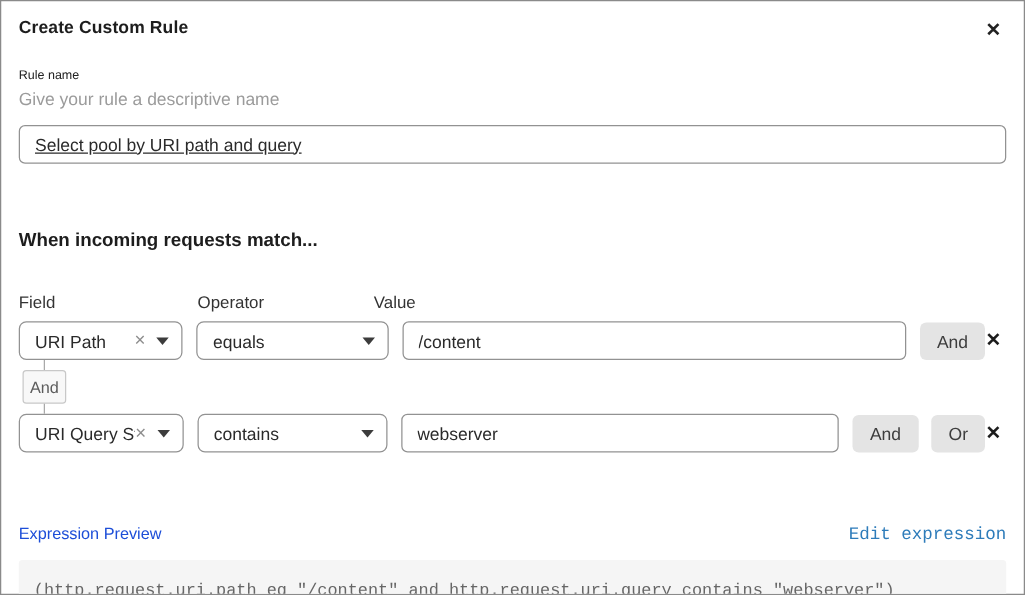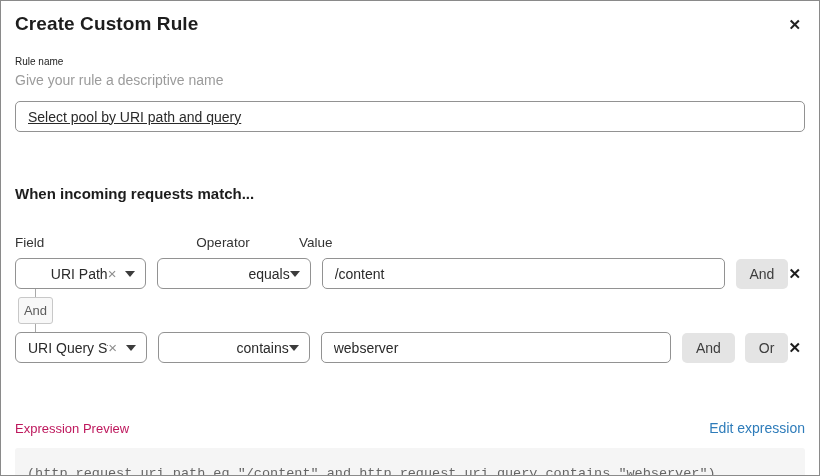--- a/index.html
+++ b/index.html
@@ -12,21 +12,21 @@
   .dialog {
     position: relative;
     width: 820px; height: 476px;
     background: #fff;
     border: 1px solid #8a8a8a;
     padding: 12px 14px 14px 14px;
     overflow: hidden;
   }
   
   .header { display: flex; justify-content: space-between; align-items: flex-start; }
-  .title { font-size: 19px; font-weight: 700; color: #1d1d1d; letter-spacing: .1px; }
+  .title { font-size: 14px; font-weight: 700; color: #1d1d1d; letter-spacing: .1px; }
   .close-btn {
     background: none; border: none; cursor: pointer;
     font-size: 15px; font-weight: 900; color: #222;
     line-height: 1; padding: 2px 4px; margin-top: 2px;
   }
   
   .rule-name-label { margin-top: 21px; font-size: 10px; color: #222; }
   .rule-name-help  { margin-top: 5px; font-size: 14px; color: #9b9b9b; }
   .text-input {
     display: block; width: 100%; height: 31px;
@@ -34,26 +34,26 @@
     padding: 0 12px; font-size: 14px; color: #2a2a2a;
     font-family: "Liberation Sans", sans-serif;
     background: #fff; outline: none;
   }
   .rule-name-input { margin-top: 13px; text-decoration: underline; }
   
   .match-heading { margin-top: 53px; font-size: 15px; font-weight: 700; color: #1d1d1d; }
   .col-labels { display: flex; margin-top: 33px; font-size: 13.5px; color: #333; }
   .col-labels .c1 { width: 132px; }
   .col-labels .gap { width: 11px; }
-  .col-labels .c2 { width: 130px; text-align: center; }
+  .col-labels .c2 { width: 130px; }
   .cond-row { display: flex; align-items: center; margin-top: 8px; }
   .select-box {
     height: 31px; border: 1px solid #929292; border-radius: 6px;
     display: flex; align-items: center; padding: 0 10px 0 12px;
-    font-size: 14px; color: #2a2a2a; background: #fff; cursor: pointer; text-align: right;
+    font-size: 14px; color: #2a2a2a; background: #fff; cursor: pointer;
   }
   .select-box .sel-text { flex: 1; white-space: nowrap; overflow: hidden; }
   .select-box .clear-x { color: #8d8d8d; font-size: 15px; margin-right: 9px; cursor: pointer; line-height: 1; }
   .chevron {
     width: 0; height: 0;
     border-left: 5px solid transparent; border-right: 5px solid transparent;
     border-top: 6px solid #3c3c3c;
   }
   .w-field { width: 132px; }
   .w-op { width: 154px; margin-left: 11px; }
@@ -77,21 +77,21 @@
   .connector { position: relative; }
   .conn-line { width: 1px; height: 8px; background: #a9a9a9; margin-left: 20px; }
   .conn-box {
     width: 35px; height: 27px; margin-left: 3px;
     border: 1px solid #c8c8c8; border-radius: 3px; background: #f8f8f8;
     display: flex; align-items: center; justify-content: center;
     font-size: 13px; color: #5c5c5c; cursor: pointer;
   }
   
   .preview-header { display: flex; justify-content: space-between; align-items: baseline; margin-top: 57px; }
-  .preview-label { font-size: 13px; color: #be185d; }
+  .preview-label { font-size: 13px; color: #1d4ed8; }
   .edit-link { font-size: 14px; text-decoration: none; cursor: pointer; }
   .code-block {
     margin-top: 12px; height: 51px; border-radius: 3px;
     display: flex; align-items: center; padding: 0 12px;
     font-family: "Liberation Mono", monospace;
     font-size: 13.5px; color: #666; white-space: nowrap; overflow: hidden;
   }
 </style>
 </head>
 <body>
@@ -149,17 +149,17 @@
       <span class="chevron"></span>
     </div>
     <input class="text-input value-input value-w2" type="text" value="webserver" style="">
     <button class="logic-btn first">And</button>
     <button class="logic-btn">Or</button>
     <button class="remove-x">✕</button>
   </div>
 
   <div class="preview-header">
     <div class="preview-label">Expression Preview</div>
-    <a class="edit-link" id="edit-link" style="color: rgb(46, 124, 186);">Edit expression</a>
+    <a class="edit-link" id="edit-link" style="color: rgb(46, 124, 186); font-family: Liberation Mono, monospace;">Edit expression</a>
   </div>
   <div class="code-block" id="code-block" style="background: rgb(245, 245, 245);">(http.request.uri.path eq "/content" and http.request.uri.query contains "webserver")</div>
 
 </div>
 
 </body></html>

